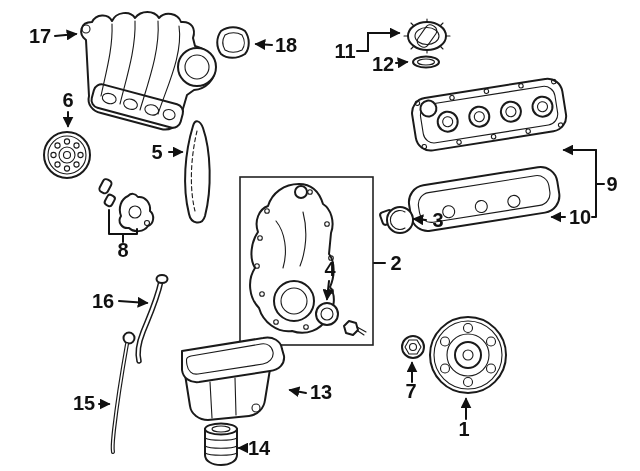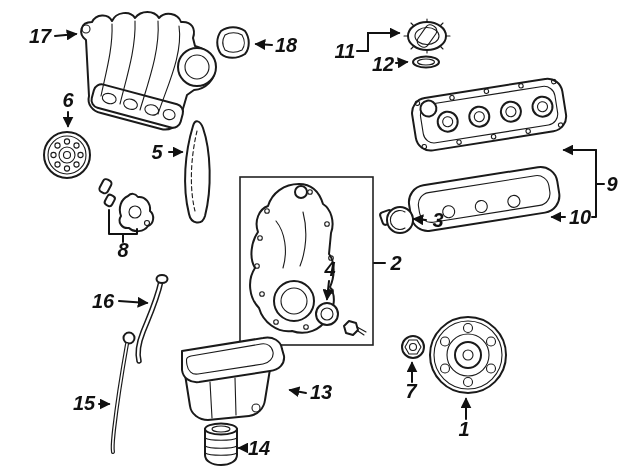--- a/index.html
+++ b/index.html
@@ -1,17 +1,17 @@
 <!DOCTYPE html>
 <html><head>
 <meta charset="utf-8">
 <title>Parts Diagram</title>
 <style>
   html,body{margin:0;padding:0;background:#fff;}
-  .canvas{position:relative;width:640px;height:471px;background:#fff;overflow:hidden;font-style:italic;}
+  .canvas{position:relative;width:640px;height:471px;background:#fff;overflow:hidden;}
   svg{display:block;}
   .ln{fill:none;stroke:#1a1a1a;stroke-width:2;stroke-linecap:round;stroke-linejoin:round;}
   .fl{fill:#fff;stroke:#1a1a1a;stroke-width:2;stroke-linecap:round;stroke-linejoin:round;}
   .thin{stroke-width:1.1;}
   .num{font-family:"Liberation Sans","DejaVu Sans",sans-serif;font-size:20px;font-weight:bold;fill:#111;text-anchor:middle;}
   .leader{fill:none;stroke:#111;stroke-width:2;stroke-linecap:round;}
 </style>
 </head>
 <body>
 

